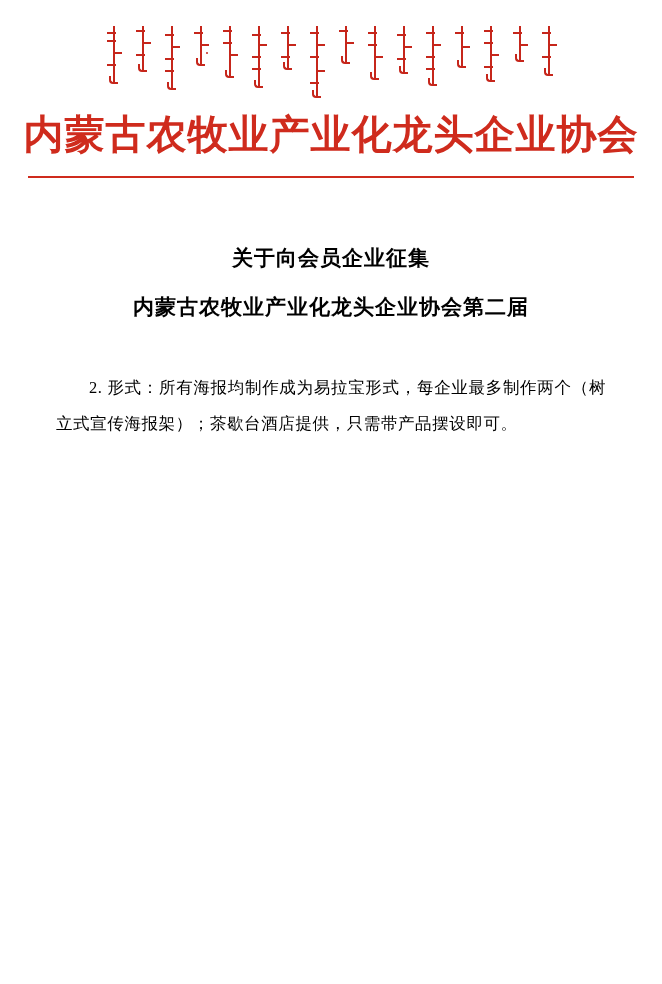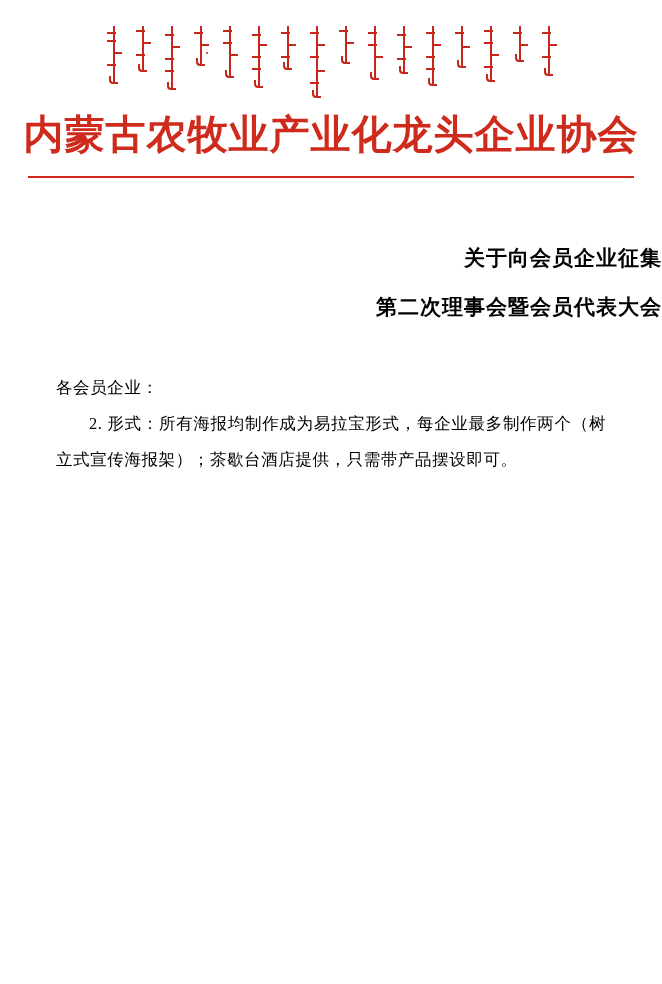--- a/index.html
+++ b/index.html
@@ -99,21 +99,20 @@
     margin-top: 56px;
     text-align: center;
     font-size: 21px;
     font-weight: bold;
     line-height: 49px;
     letter-spacing: 1px;
   }
   .doc-title .line {
     display: block;
     white-space: nowrap;
-    text-align: right;
   }
 
   
   .body-text {
     margin: 38px 56px 0 56px;
     font-size: 16.5px;
     line-height: 36px;
     text-align: justify;
     letter-spacing: 0.6px;
   }
@@ -258,21 +257,20 @@
 
     <div class="org-title">内蒙古农牧业产业化龙头企业协会</div>
 
     <div class="rule-wrap">
       <div class="rule-thick"></div>
     </div>
   </div>
 
   <div class="doc-title">
     <span class="line">关于向会员企业征集</span>
-    <span class="line">第二次理事会暨会员代表大会</span>
+    <span class="line">内蒙古农牧业产业化龙头企业协会第二届</span>
   </div>
 
   <div class="body-text">
-    <p class="salutation">各会员企业：</p>
     <p class="item">2. 形式：所有海报均制作成为易拉宝形式，每企业最多制作两个（树立式宣传海报架）；茶歇台酒店提供，只需带产品摆设即可。</p>
   </div>
 
 </div>
 
 </body></html>

